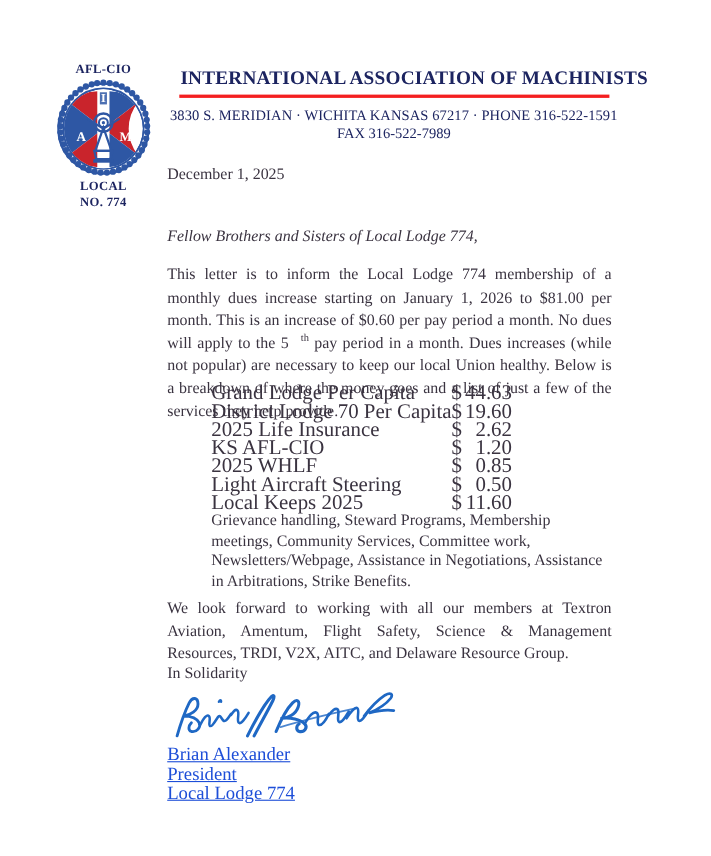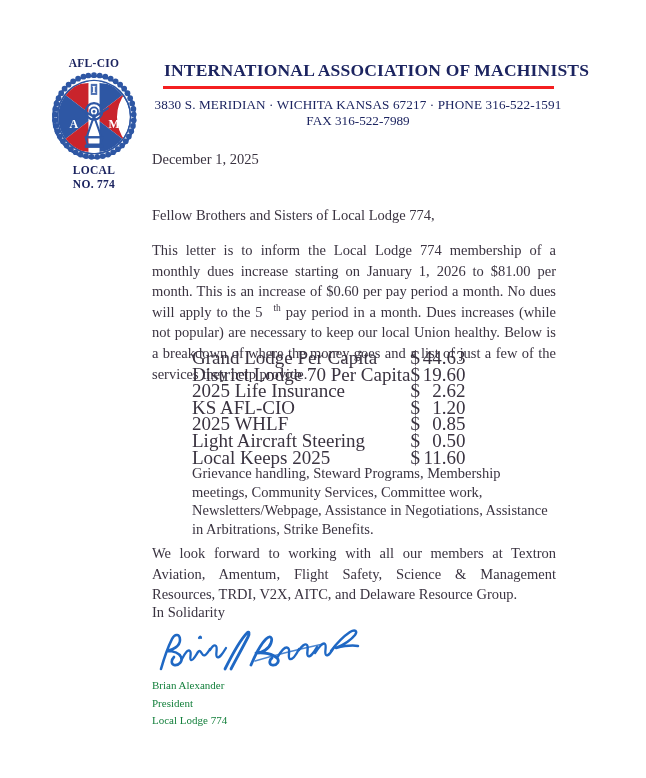--- a/index.html
+++ b/index.html
@@ -114,20 +114,21 @@
     top: 151px;
     font-size: 14.5px;
     color: #3a3340;
   }
   .salutation {
     position: absolute;
     left: 152px;
     top: 207px;
     font-size: 14.5px;
     color: #3a3340;
+    font-style: italic;
   }
   .para {
     position: absolute;
     left: 152px;
     width: 404px;
     font-size: 14.5px;
     line-height: 20.6px;
     color: #3a3340;
     text-align: justify;
     text-justify: inter-word;
@@ -195,23 +196,24 @@
     position: absolute;
     left: 155px;
     top: 625px;
     width: 215px;
     height: 52px;
   }
   .signer {
     position: absolute;
     left: 152px;
     top: 677px;
-    font-size: 11px;
+    font-size: 17px;
     line-height: 17.5px;
-    color: #15803d;
+    color: #1d4ed8;
+    text-decoration: underline;
   }
 </style>
 </head>
 <body>
 
 <div class="page">
 
   <div class="letterhead">
 
     <div class="logo-block">

